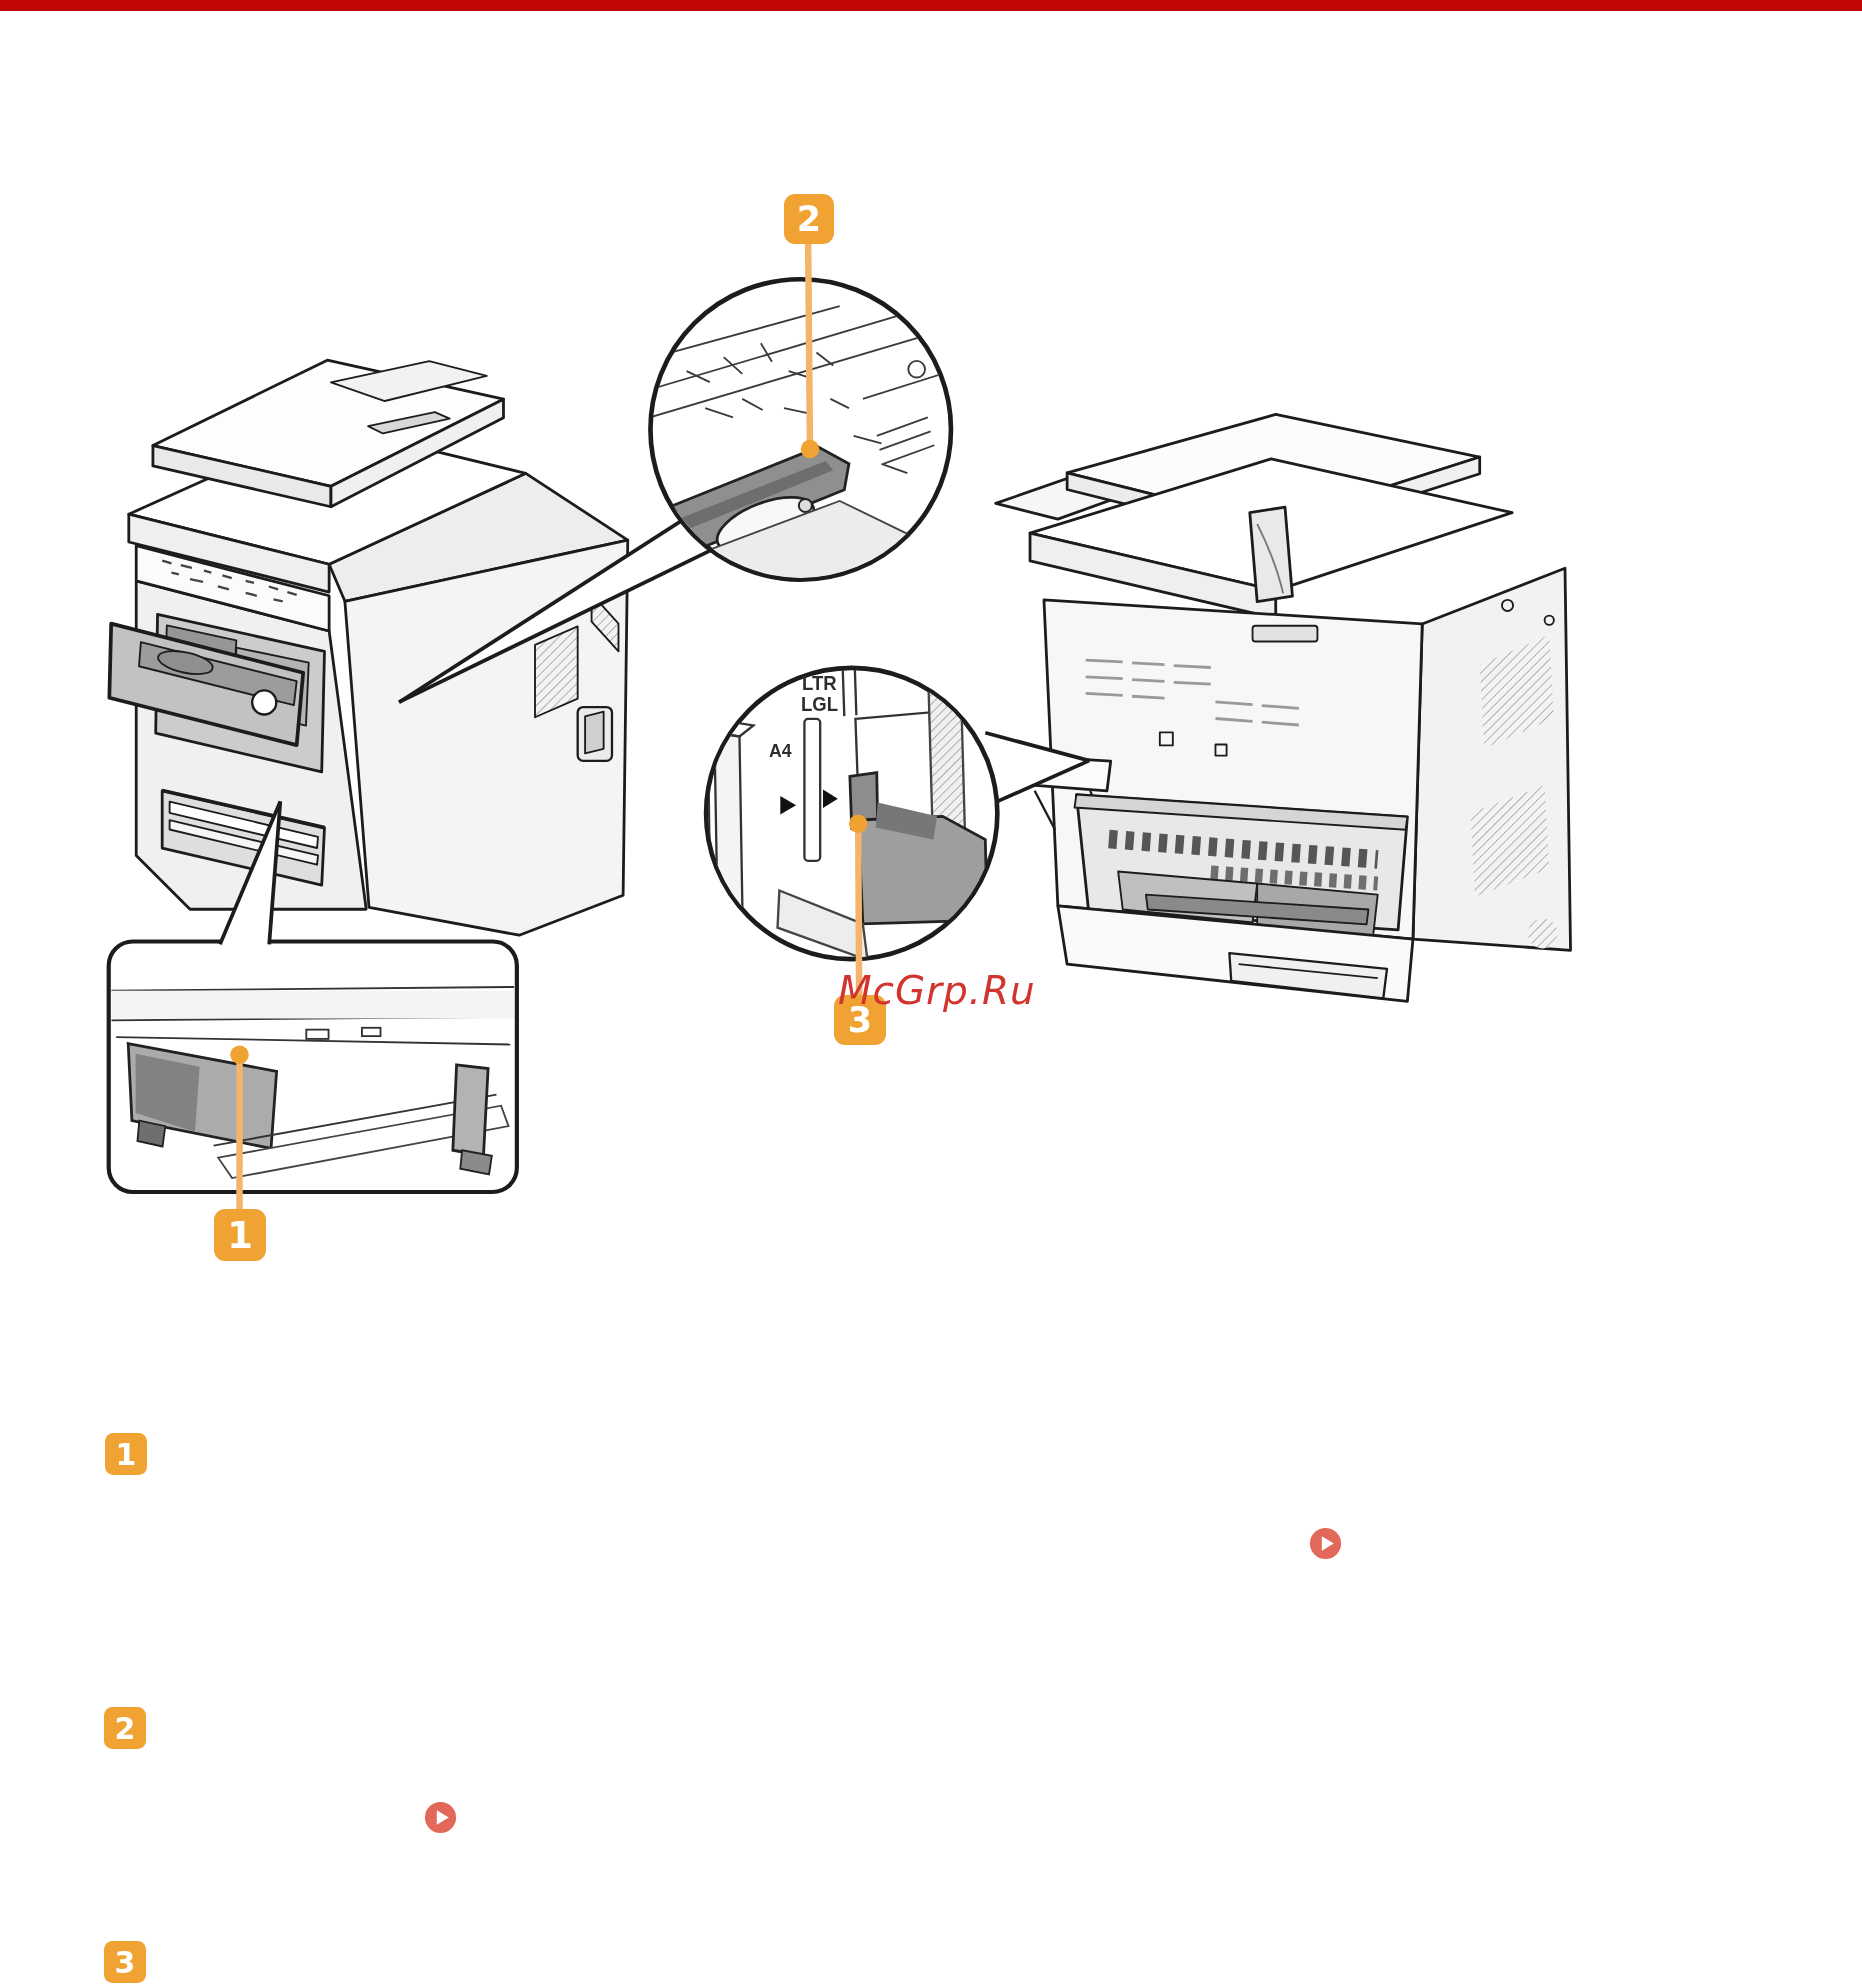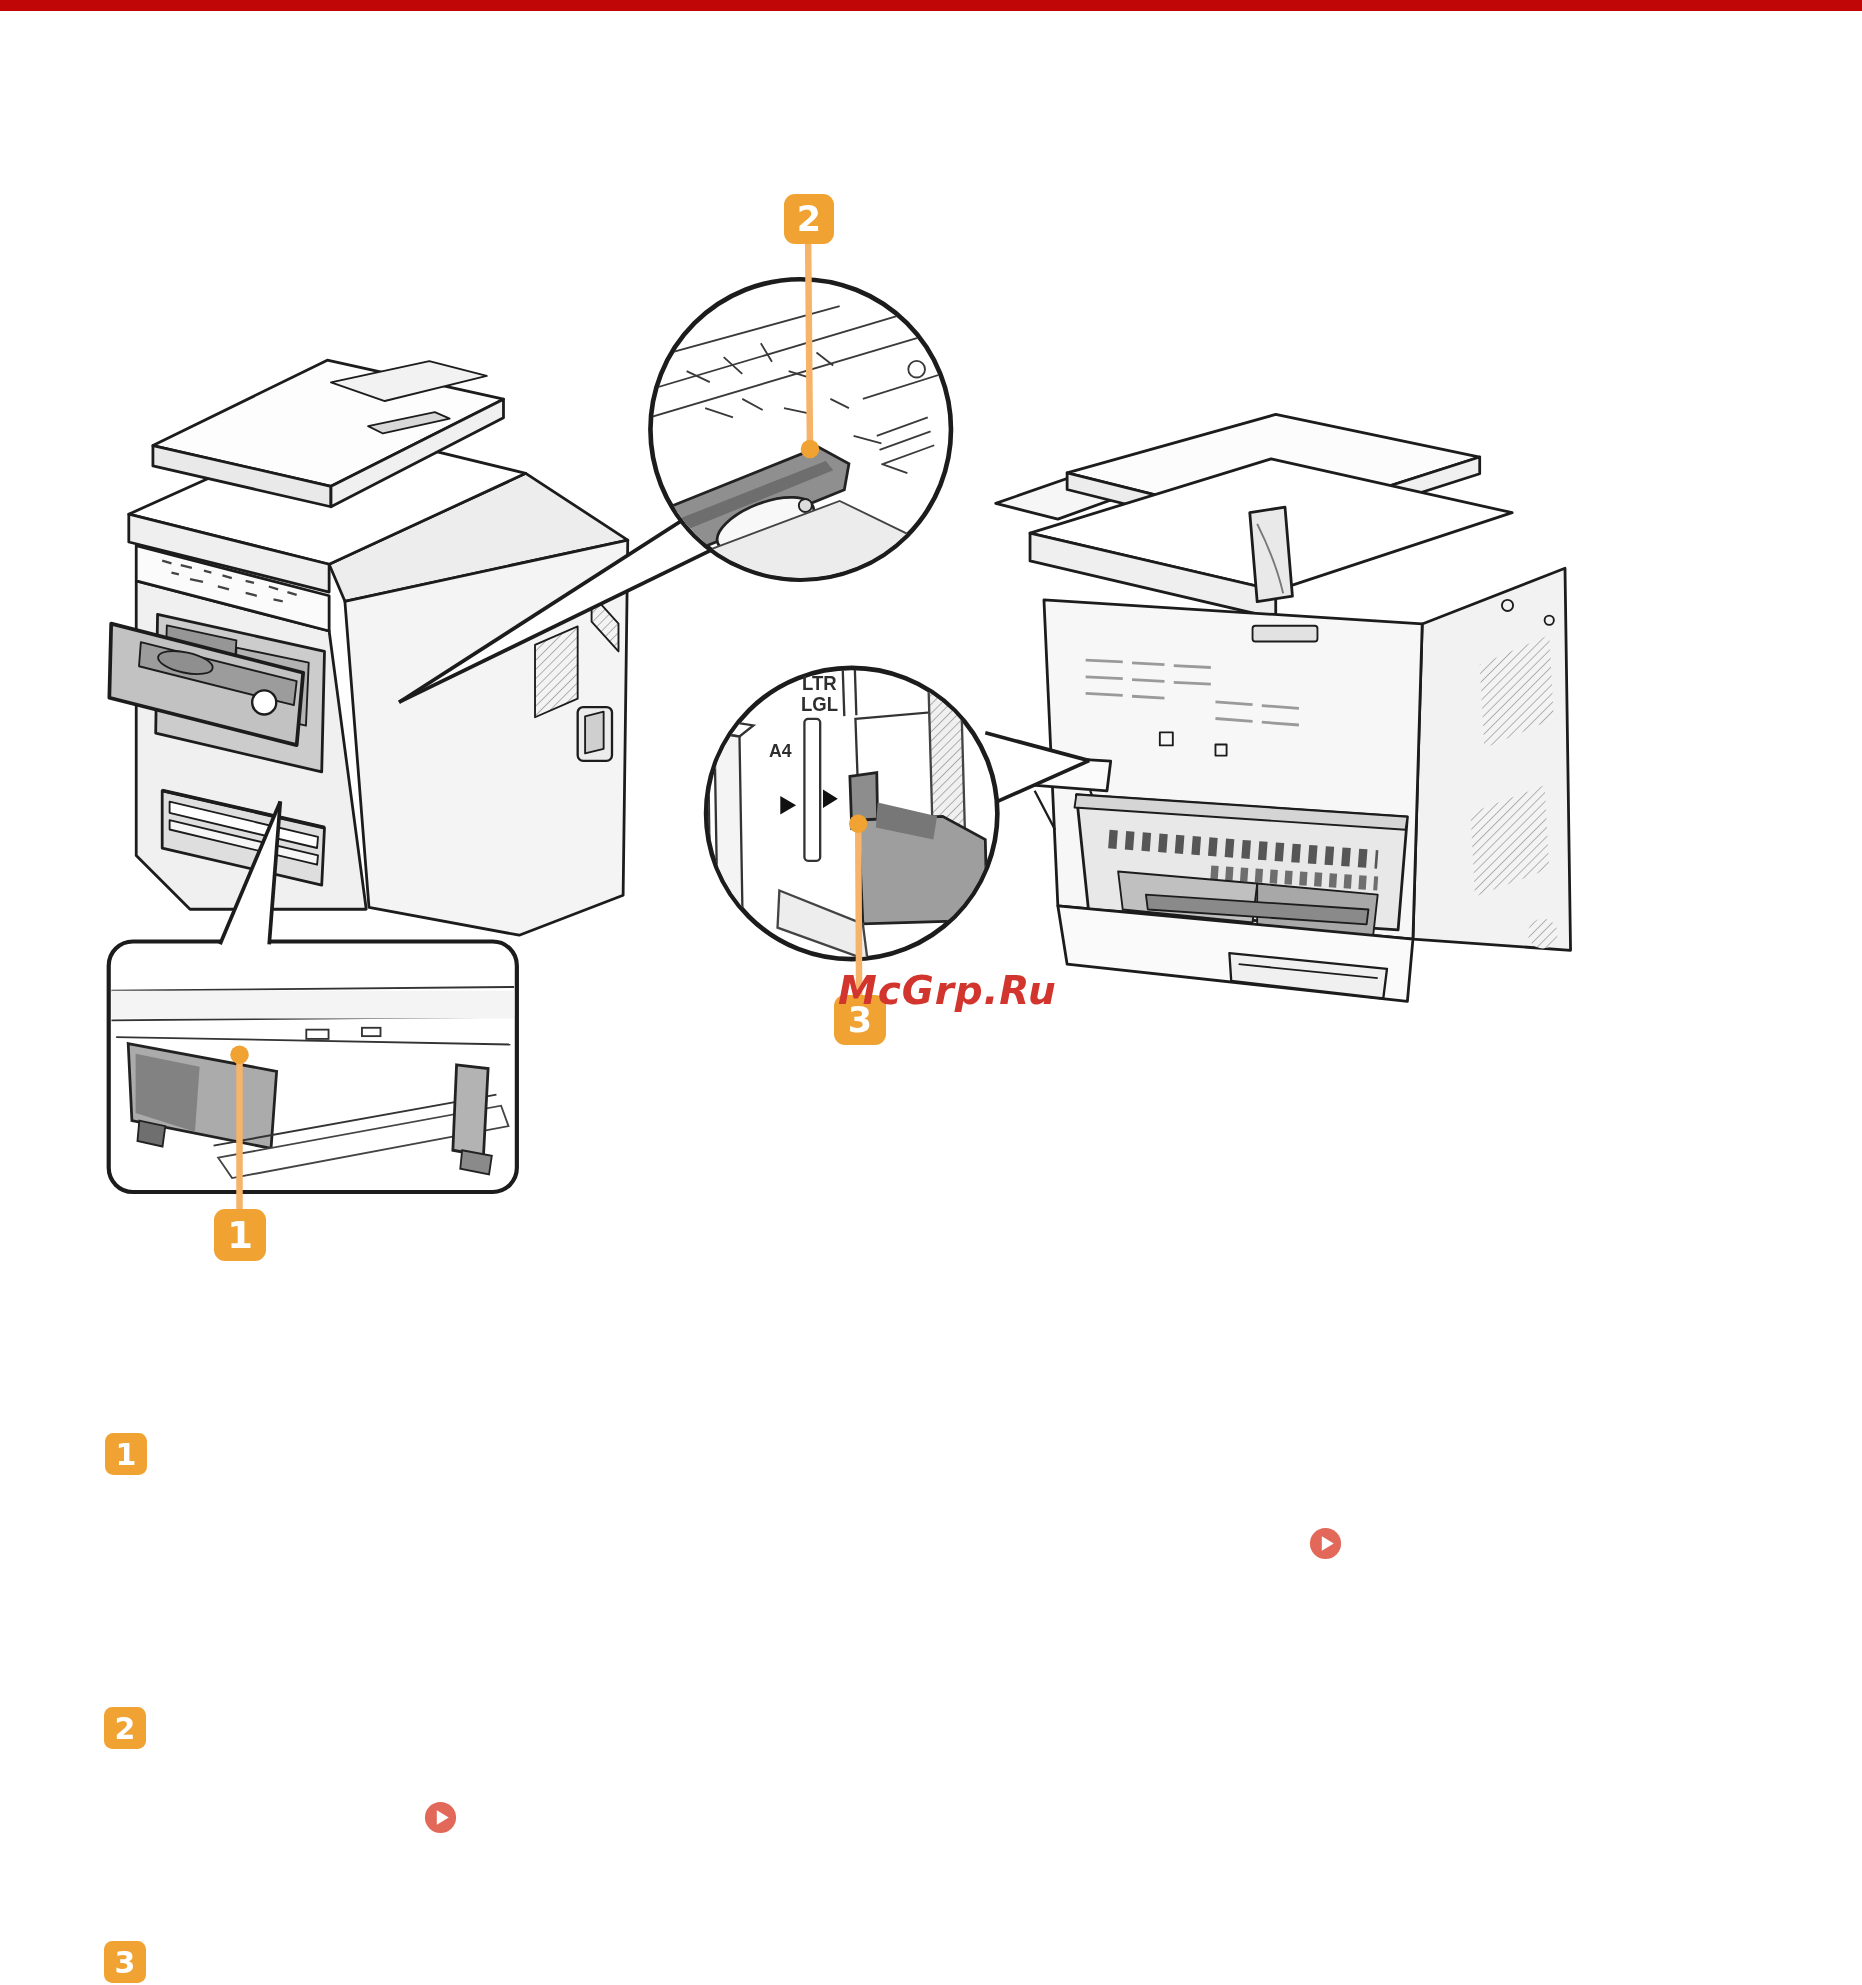--- a/index.html
+++ b/index.html
@@ -23,21 +23,21 @@
   #sec2-marker{left:104px;top:1707px;width:42px;height:42px;font-size:30px;}
   #sec3-marker{left:104px;top:1941px;width:42px;height:42px;font-size:30px;}
   .guide-label{position:absolute;z-index:30;color:#2e2e2e;
                font-family:"Liberation Sans",sans-serif;font-weight:bold;
                transform:scaleX(.95);transform-origin:left top;line-height:1;}
   #lbl-ltr{left:802px;top:674px;font-size:19.5px;}
   #lbl-lgl{left:801px;top:695px;font-size:19.5px;}
   #lbl-a4{left:769px;top:742px;font-size:18.6px;}
   #watermark{left:838px;top:968px;z-index:40;pointer-events:auto;
              font-family:"DejaVu Sans",sans-serif;font-style:italic;
-             font-size:39px;letter-spacing:0.9px;color:var(--watermark-red,#d2342e);font-weight:bold;}
+             font-size:39px;letter-spacing:0.9px;color:var(--watermark-red,#d2342e);}
   .link-icon{z-index:30;width:33px;height:33px;pointer-events:auto;}
   #link-icon-1{left:1309px;top:1527px;}
   #link-icon-2{left:424px;top:1801px;}
   svg{display:block;}
 </style>
 </head>
 <body>
 
 <div id="top-bar" class="abs"></div>
 

